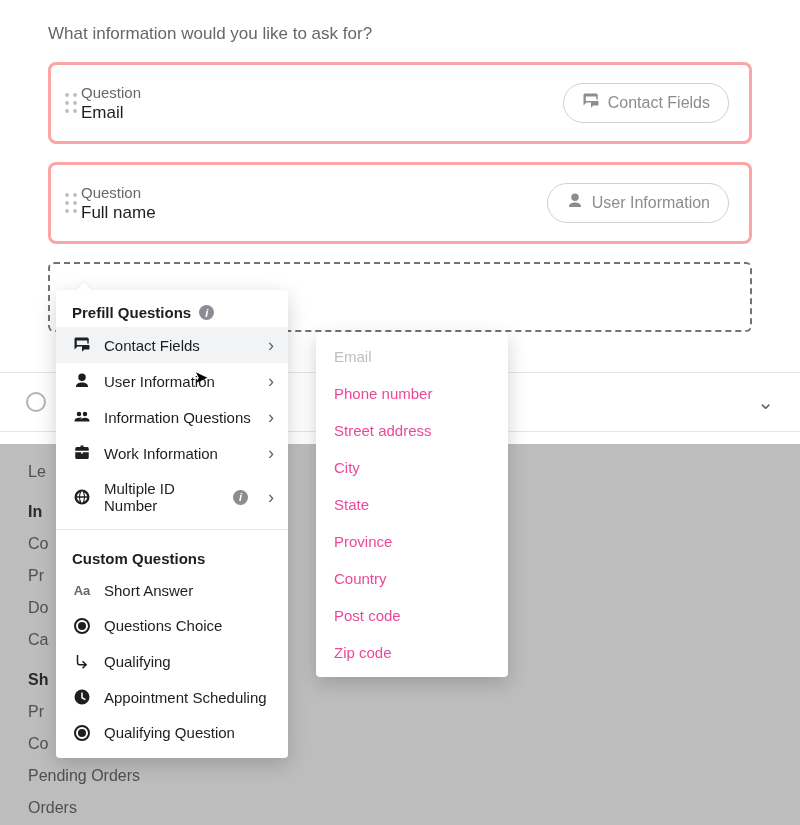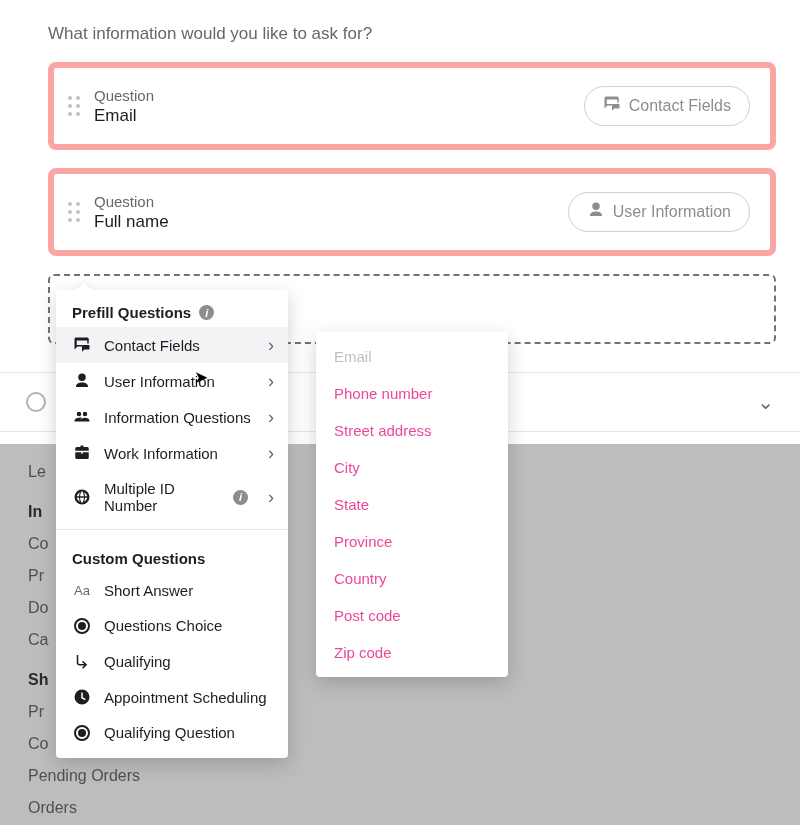--- a/index.html
+++ b/index.html
@@ -4,21 +4,21 @@
 <style>
   * { box-sizing: border-box; margin: 0; padding: 0; }
   body {
     font-family: -apple-system, BlinkMacSystemFont, "Segoe UI", Helvetica, Arial, sans-serif;
     background: #fff;
     width: 800px;
     height: 825px;
     overflow: hidden;
     color: #1c1e21;
   }
-  .container { padding: 24px 24px 0 48px; position:relative; }
+  .container { padding: 24px 48px 0 48px; position:relative; }
   .bg-section {
     position:absolute;
     top:444px;
     left:0;
     right:0;
     bottom:0;
     background:#bdbdbd;
   }
   .bg-list {
     position:absolute;
@@ -28,26 +28,26 @@
     font-size:16px;
     line-height:32px;
   }
   .bg-list .hdr { font-weight:600; color:#2a2a2a; margin-top:8px; }
   .heading {
     color: #65676b;
     font-size: 17px;
     margin-bottom: 18px;
   }
   .question-card {
-    border:6px solid #fca5a5;
+    border:3px solid #fca5a5;
     border-radius:8px;
     padding:18px 20px 18px 14px;
     display:flex;
     align-items:center;
-    gap:14px;
+    gap:4px;
     margin-bottom:18px;
     background:#fff;
   }
   .drag-handle {
     display:grid;
     grid-template-columns:repeat(2,4px);
     grid-template-rows:repeat(3,4px);
     gap:4px;
   }
   .drag-handle span {
@@ -159,21 +159,21 @@
     z-index:5;
   }
   .collapse-row .circle{
     width:20px;height:20px;border:2px solid #b0b3b8;border-radius:50%;
   }
   .collapse-row .chev-down{color:#65676b;font-size:20px;}
   .cursor{
     position:absolute; top:367px; left:194px;
     font-size:17px;color:#000;z-index:20;pointer-events:none;
   }
-  .aa-icon{font-size:13px;font-weight:400;color:#606770;}
+  .aa-icon{font-size:13px;font-weight:700;color:#606770;}
   .radio-ic{width:16px;height:16px;border:2px solid #1c1e21;border-radius:50%;display:flex;align-items:center;justify-content:center;}
   .radio-ic.filled::after{content:"";width:8px;height:8px;border-radius:50%;background:#1c1e21;}
 </style>
 </head>
 <body>
 
 <div class="bg-section">
   <div class="bg-list">
     <div>Le</div>
     <div class="hdr">In</div>

